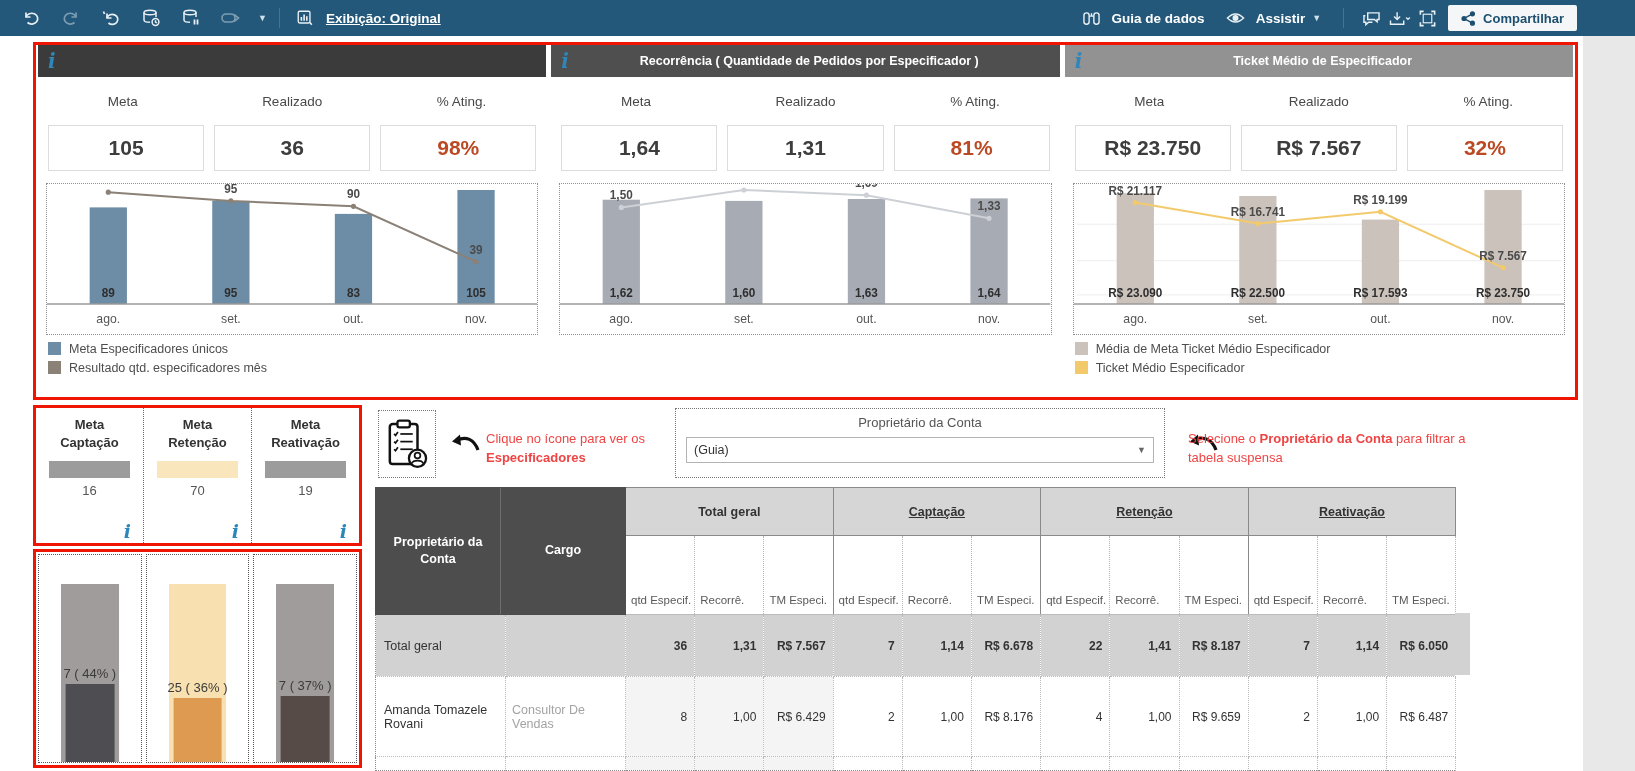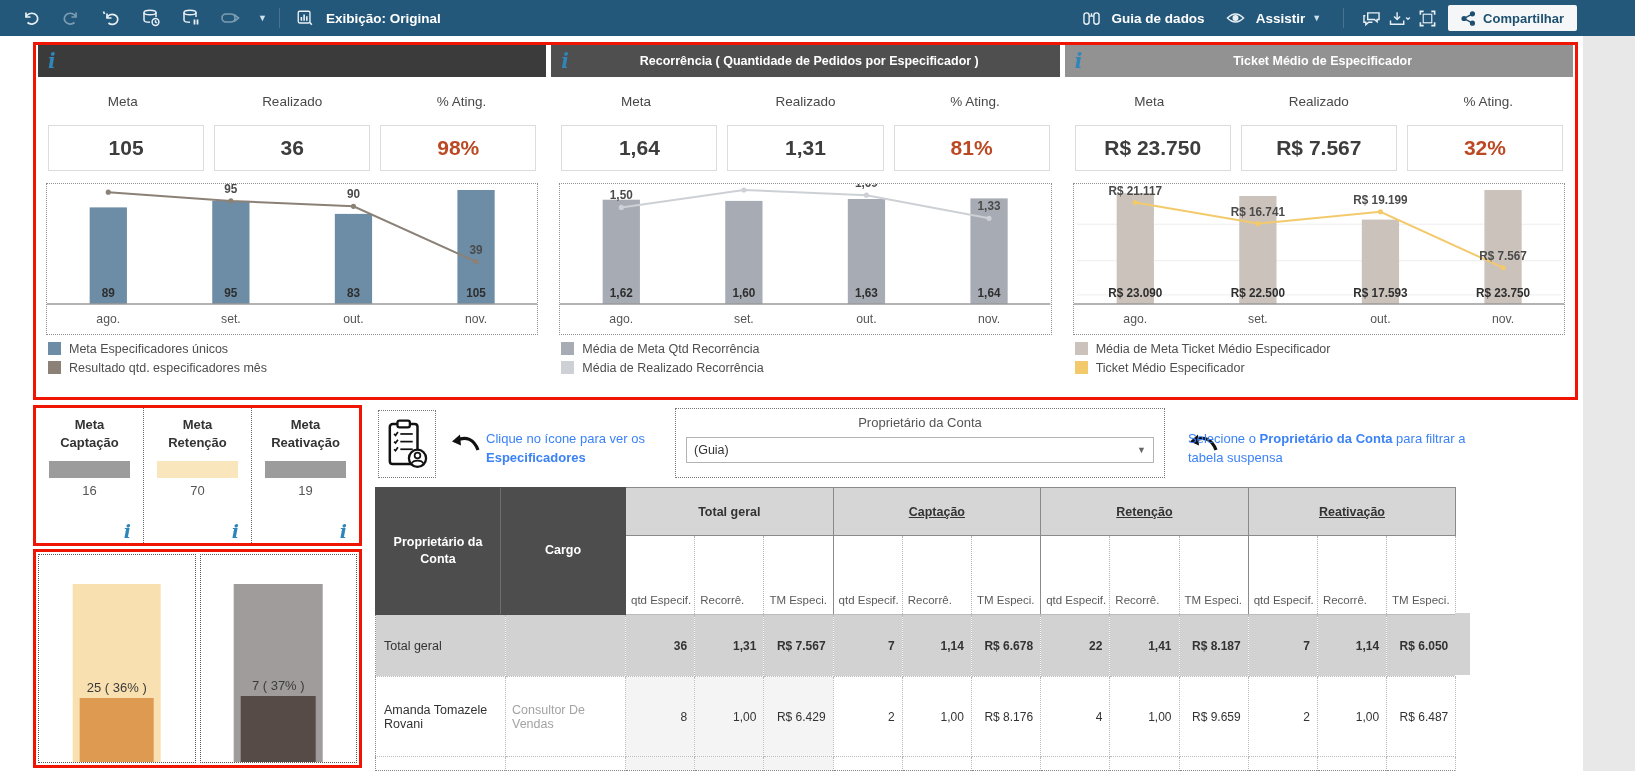--- a/index.html
+++ b/index.html
@@ -7,21 +7,21 @@
   .screen { position:relative; width:1635px; height:771px; overflow:hidden; background:#fff; }
 
   
   .toolbar { position:absolute; left:0; top:0; width:1635px; height:36px; background:#23587b;
              display:flex; align-items:center; padding:0 58px 0 18px; }
   .tb-group { display:flex; align-items:center; gap:14px; }
   .tb-icon { width:26px; height:26px; display:flex; align-items:center; justify-content:center; cursor:pointer; }
   .tb-icon.dim { opacity:.45; }
   .tb-caret { color:#cfe0ea; font-size:9px; }
   .tb-divider { width:1px; height:20px; background:#4a7190; margin:0 12px; }
-  .tb-view { display:flex; align-items:center; gap:8px; color:#fff; font-weight:bold; font-size:13.5px; }
+  .tb-view { display:flex; align-items:center; gap:8px; color:#fff; font-weight:bold; font-size:13.5px;text-decoration:underline; }
   .tb-spacer { flex:1; }
   .tb-right { display:flex; align-items:center; gap:2px; }
   .tb-item { display:flex; align-items:center; gap:7px; color:#fff; font-weight:bold; font-size:13.5px; cursor:pointer; padding:0 8px; }
   .share-btn { display:flex; align-items:center; gap:7px; background:#f4f6f7; border:none; border-radius:2px;
                height:26px; padding:0 13px; font-family:inherit; font-size:13px; font-weight:bold; color:#1d4f70; cursor:pointer; margin-left:6px;}
 
   
   .right-strip { position:absolute; left:1583px; top:36px; width:52px; height:735px; background:#e8e8e8; }
 
   
@@ -65,21 +65,21 @@
   .bullet-bg { position:absolute; bottom:0; left:50%; transform:translateX(-50%); width:57%; height:86%; }
   .bullet-fill { position:absolute; bottom:0; left:50%; transform:translateX(-50%); width:48%; }
   .bullet-label { position:absolute; left:0; width:100%; text-align:center; font-size:13px; color:#3b3b3b; }
 
   
   .icon-box { position:absolute; left:378px; top:410px; width:58px; height:68px; border:1px dotted #777;
               display:flex; align-items:center; justify-content:center; cursor:pointer; background:#fff; }
   .arrow { position:absolute; width:30px; height:22px; }
   .arrow1 { left:450px; top:432px; }
   .arrow2 { left:1188px; top:432px; }
-  .instr { position:absolute; font-size:13px; color:#3b82f6; line-height:1.45; }
+  .instr { position:absolute; font-size:13px; color:#ef4444; line-height:1.45; }
   .instr-left { left:486px; top:430px; width:190px; }
   .instr-right { left:1188px; top:430px; width:300px; }
   .instr b { font-weight:bold; }
 
   .filter-box { position:absolute; left:675px; top:408px; width:490px; height:70px; border:1px dotted #777; background:#fff; }
   .filter-title { text-align:center; font-size:13px; color:#555; margin-top:6px; }
   .filter-select { position:relative; margin:7px 10px 0 10px; height:26px; border:1px solid #b3b3b3; background:#fff;
                    display:flex; align-items:center; padding:0 22px 0 7px; font-size:12.5px; color:#333; cursor:pointer; }
   .filter-select .caret { position:absolute; right:7px; color:#666; font-size:9px; }
 
@@ -318,30 +318,20 @@
               <text class="lbl-bar" x="62.5" y="113">1,62</text>
               <text class="lbl-cat" x="62.5" y="139">ago.</text>
               <text class="lbl-bar" x="187.5" y="113">1,60</text>
               <text class="lbl-cat" x="187.5" y="139">set.</text>
               <text class="lbl-bar" x="312.5" y="113">1,63</text>
               <text class="lbl-cat" x="312.5" y="139">out.</text>
               <text class="lbl-bar" x="437.5" y="113">1,64</text>
               <text class="lbl-cat" x="437.5" y="139">nov.</text>
             </svg>
         </div>
-        <div class="p-legend">
-          <div class="legend-item">
-            <span class="swatch" style="background: rgb(167, 171, 179);"></span>
-            <span>Média de Meta Qtd Recorrência</span>
-          </div>
-          <div class="legend-item">
-            <span class="swatch" style="background: rgb(205, 209, 214);"></span>
-            <span>Média de Realizado Recorrência</span>
-          </div>
-        </div>
       </div>
 
       <div class="panel">
         <div class="p-header" style="background: rgb(146, 146, 146);">
           <span class="info-i">i</span>
           <span class="p-title">Ticket Médio de Especificador</span>
         </div>
         <div class="p-labels">
           <span>Meta</span>
           <span>Realizado</span>
@@ -417,20 +407,25 @@
 Reativação</div>
         <div class="gauge-bar" style="background: rgb(156, 156, 156);"></div>
         <div class="gauge-value">19</div>
         <span class="info-i">i</span>
       </div>
     </div>
   </div>
 
   <div class="red-box red3">
     <div class="bullet-row">
+      <div class="bullet">
+        <div class="bullet-bg" style="background: rgb(160, 156, 155);"></div>
+        <div class="bullet-fill" style="background: rgb(78, 78, 82); height: 37.84%;"></div>
+        <div class="bullet-label" style="bottom: calc(37.84% + 3px);">7 ( 44% )</div>
+      </div>
       <div class="bullet">
         <div class="bullet-bg" style="background: rgb(249, 224, 176);"></div>
         <div class="bullet-fill" style="background: rgb(223, 154, 82); height: 30.96%;"></div>
         <div class="bullet-label" style="bottom: calc(30.96% + 3px);">25 ( 36% )</div>
       </div>
       <div class="bullet">
         <div class="bullet-bg" style="background: rgb(160, 156, 155);"></div>
         <div class="bullet-fill" style="background: rgb(87, 75, 72); height: 31.82%;"></div>
         <div class="bullet-label" style="bottom: calc(31.82% + 3px);">7 ( 37% )</div>
       </div>

